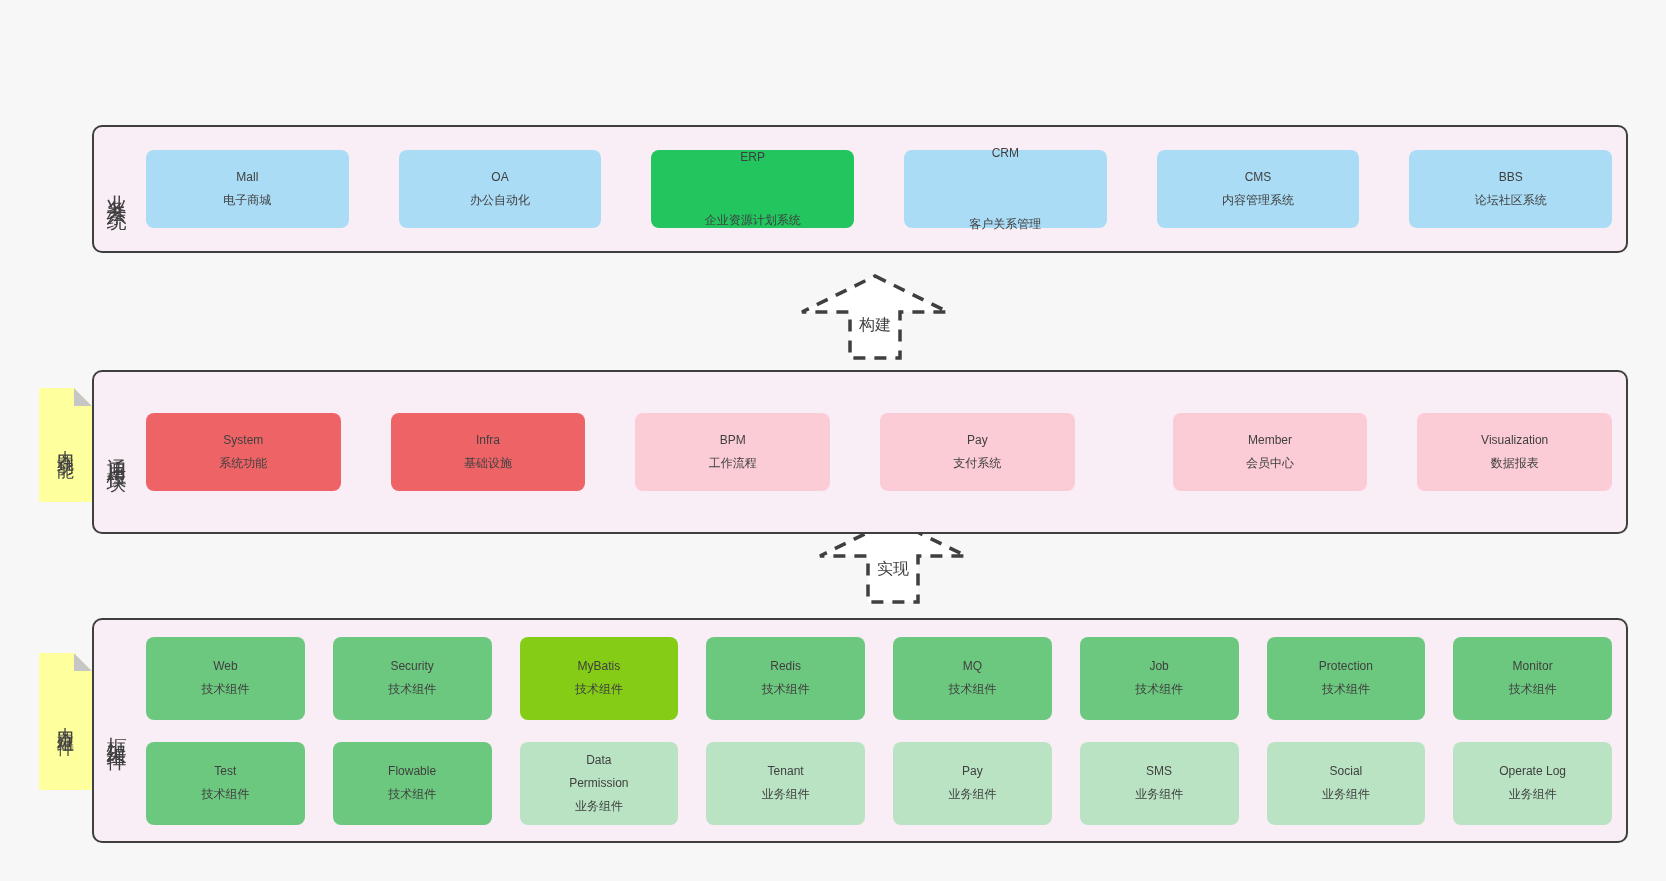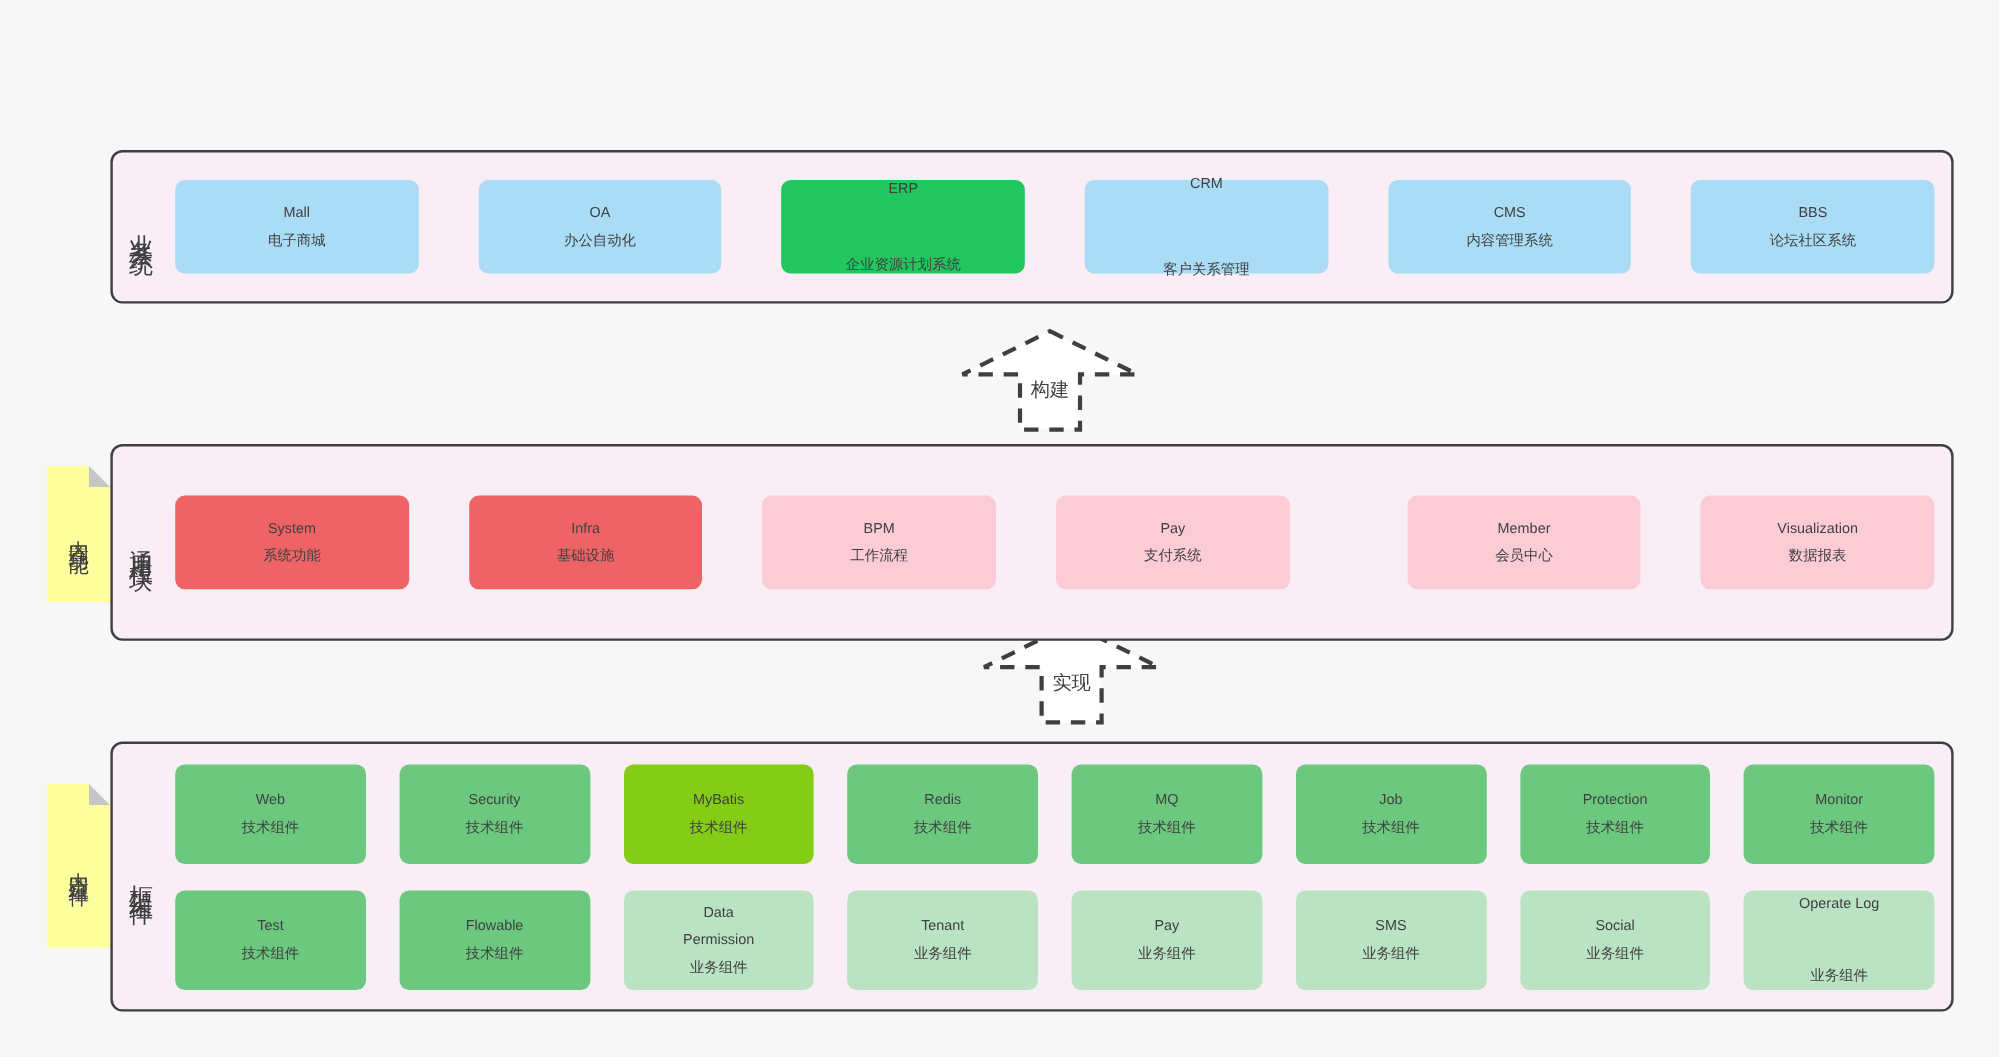--- a/index.html
+++ b/index.html
@@ -209,21 +209,21 @@
             <div class="box-desc">业务组件</div>
           </div>
           <div class="box" style="background: rgb(185, 227, 195);">
             <div class="box-name">SMS</div>
             <div class="box-desc">业务组件</div>
           </div>
           <div class="box" style="background: rgb(185, 227, 195);">
             <div class="box-name">Social</div>
             <div class="box-desc">业务组件</div>
           </div>
-          <div class="box" style="background: rgb(185, 227, 195); justify-content: space-between;">
+          <div class="box" style="background: rgb(185, 227, 195);">
             <div class="box-name">Operate Log</div>
             <div class="box-desc">业务组件</div>
           </div>
         </div>
     </div>
   </section>
 
 </div>
 
 </body></html>

